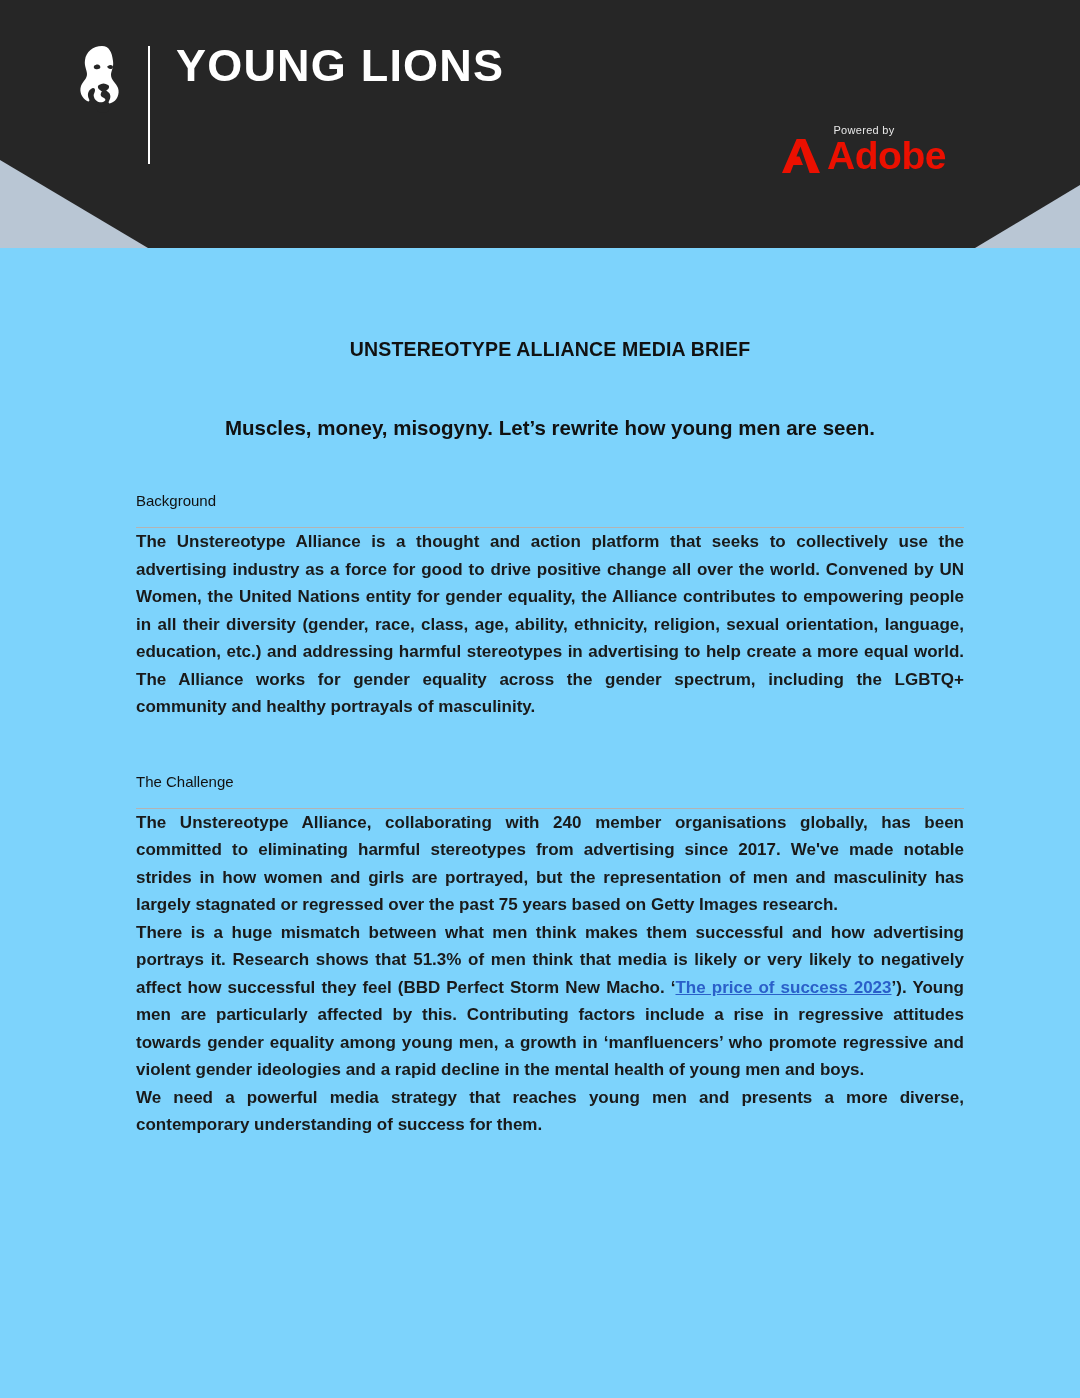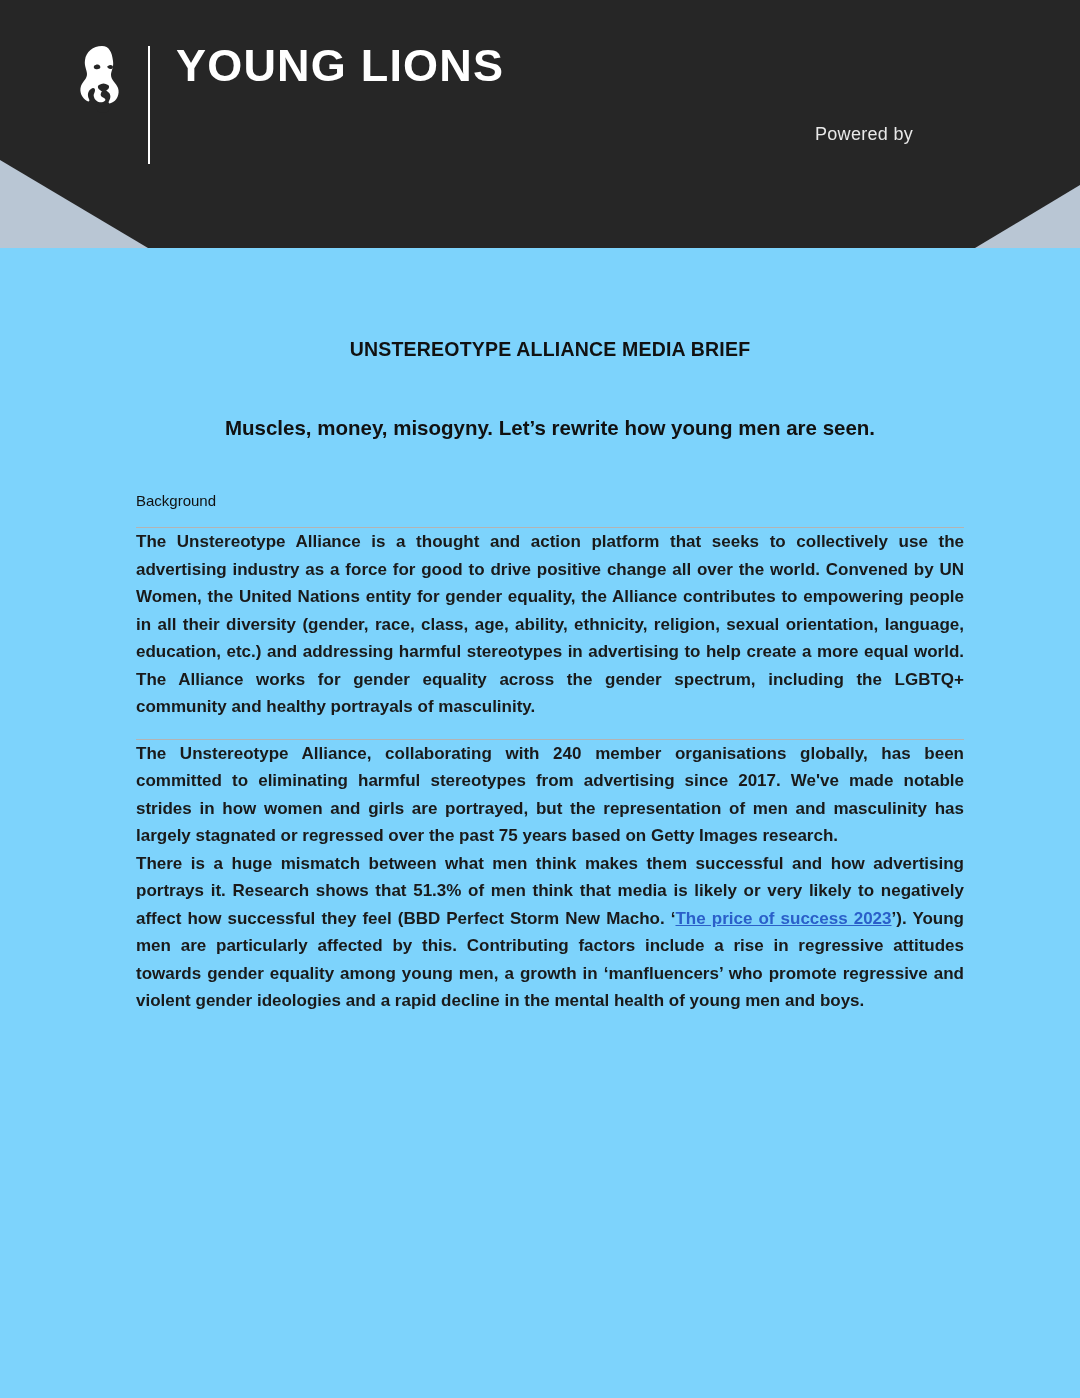--- a/index.html
+++ b/index.html
@@ -86,21 +86,21 @@
 
   .powered {
     position: absolute;
     right: 96px;
     top: 124px;
     text-align: center;
     width: 240px;
   }
   .powered-label {
     font-family: "Liberation Sans", sans-serif;
-    font-size: 18px;
+    font-size: 11px;
     color: #e8e8e8;
     letter-spacing: 0.3px;
     margin-bottom: 0;
   }
   .adobe-lockup {
     display: flex;
     align-items: center;
     justify-content: center;
     gap: 7px;
   }
@@ -194,35 +194,45 @@
         </svg>
       </div>
       <div class="divider-vert"></div>
       <div class="titles">
         <div class="title-line1">YOUNG LIONS</div>
       </div>
     </div>
 
     <div class="powered">
       <div class="powered-label">Powered by</div>
+      <div class="adobe-lockup">
+        <div class="adobe-mark">
+          <svg width="38" height="34" viewBox="0 0 38 34" xmlns="http://www.w3.org/2000/svg">
+            <path d="M14.6 0L0 34h8.3l3.1-7.9h9.6l-3.5-8.5h-3.1l4.1-10.2L27.6 34H38L23.4 0z" fill="#eb1000"></path>
+          </svg>
+        </div>
+        <div class="adobe-word">Adobe</div>
+      </div>
     </div>
   </div>
 
   <div class="doc">
     <div class="doc-inner">
 
       <div class="doc-title">UNSTEREOTYPE ALLIANCE MEDIA BRIEF</div>
       <div class="doc-subtitle">Muscles, money, misogyny. Let’s rewrite how young men are seen.</div>
 
       <div class="section-heading">Background</div>
       <div class="rule"></div>
       <p class="body-text gap-top-lg">The Unstereotype Alliance is a thought and action platform that seeks to collectively use the advertising industry as a force for good to drive positive change all over the world. Convened by UN Women, the United Nations entity for gender equality, the Alliance contributes to empowering people in all their diversity (gender, race, class, age, ability, ethnicity, religion, sexual orientation, language, education, etc.) and addressing harmful stereotypes in advertising to help create a more equal world. The Alliance works for gender equality across the gender spectrum, including the LGBTQ+ community and healthy portrayals of masculinity.</p>
 
+      <div class="section-heading">The Challenge</div>
       <div class="rule"></div>
       <p class="body-text gap-top-xl">The Unstereotype Alliance, collaborating with 240 member organisations globally, has been committed to eliminating harmful stereotypes from advertising since 2017. We've made notable strides in how women and girls are portrayed, but the representation of men and masculinity has largely stagnated or regressed over the past 75 years based on Getty Images research.</p>
 
       <p class="body-text gap-top-md"><span>There is a huge mismatch between what men think makes them successful and how advertising portrays it. Research shows that 51.3% of men think that media is likely or very likely to negatively affect how successful they feel (BBD Perfect Storm New Macho. ‘</span><a class="inline-link" href="#">The price of success 2023</a><span>’). Young men are particularly affected by this. Contributing factors include a rise in regressive attitudes towards gender equality among young men, a growth in ‘manfluencers’ who promote regressive and violent gender ideologies and a rapid decline in the mental health of young men and boys.</span></p>
 
+      <p class="body-text gap-top-md">We need a powerful media strategy that reaches young men and presents a more diverse, contemporary understanding of success for them.</p>
 
     </div>
   </div>
 
 </div>
 
 </body></html>

